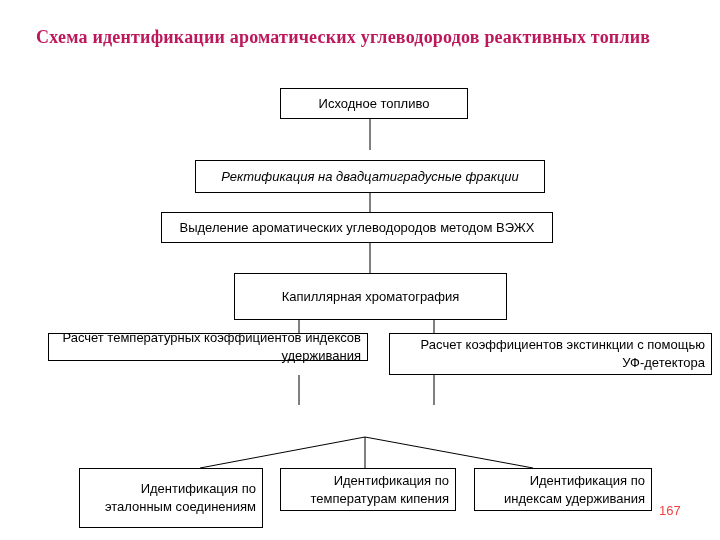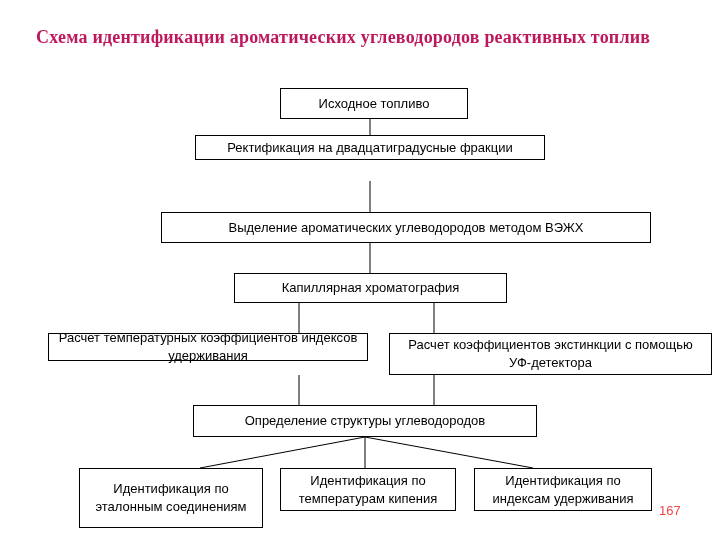--- a/index.html
+++ b/index.html
@@ -36,30 +36,30 @@
     height: 540px;
   }
   .node {
     position: absolute;
     box-sizing: border-box;
     border: 1px solid #000000;
     background: #ffffff;
     display: flex;
     align-items: center;
     justify-content: center;
-    text-align: center;
+    text-align: right;
     font-size: 13px;
     line-height: 18px;
     color: #000000;
     padding: 2px 6px;
   }
   .n-source      { left: 280px; top:  88px; width: 188px; height: 31px; }
-  .n-rectify     { left: 195px; top: 135px; width: 350px; height: 25px; }
-  .n-hplc        { left: 161px; top: 212px; width: 490px; height: 31px; }
-  .n-capillary   { left: 234px; top: 273px; width: 273px; height: 30px; }
+  .n-rectify     { left: 195px; top: 160px; width: 350px; height: 33px; font-style: italic; }
+  .n-hplc        { left: 161px; top: 212px; width: 392px; height: 31px; }
+  .n-capillary   { left: 234px; top: 273px; width: 273px; height: 47px; }
   .n-tempcoeff   { left:  48px; top: 333px; width: 320px; height: 28px; }
   .n-extinction  { left: 389px; top: 333px; width: 323px; height: 42px; }
   .n-structure   { left: 193px; top: 405px; width: 344px; height: 32px; }
   .n-id-ref      { left:  79px; top: 468px; width: 184px; height: 60px; }
   .n-id-boil     { left: 280px; top: 468px; width: 176px; height: 43px; }
   .n-id-ret      { left: 474px; top: 468px; width: 178px; height: 43px; }
   .page-number {
     position: absolute;
     left: 659px;
     top: 503px;
@@ -94,21 +94,20 @@
   <div class="node n-rectify">Ректификация на двадцатиградусные фракции</div>
 
   <div class="node n-hplc">Выделение ароматических углеводородов методом ВЭЖХ</div>
 
   <div class="node n-capillary">Капиллярная хроматография</div>
 
   <div class="node n-tempcoeff">Расчет температурных коэффициентов индексов удерживания</div>
 
   <div class="node n-extinction">Расчет коэффициентов экстинкции с помощью УФ-детектора</div>
 
-  <div class="node n-structure">Определение структуры углеводородов</div>
 
   <div class="node n-id-ref">Идентификация по эталонным соединениям</div>
 
   <div class="node n-id-boil">Идентификация по температурам кипения</div>
 
   <div class="node n-id-ret">Идентификация по индексам удерживания</div>
 
   <div class="page-number">167</div>
 
 </div>

